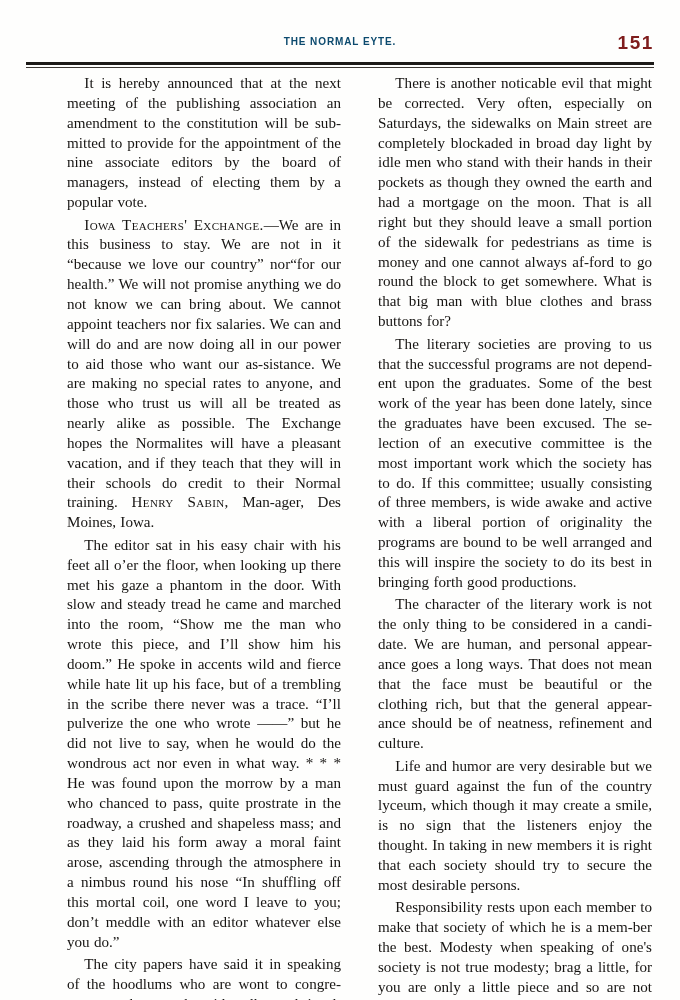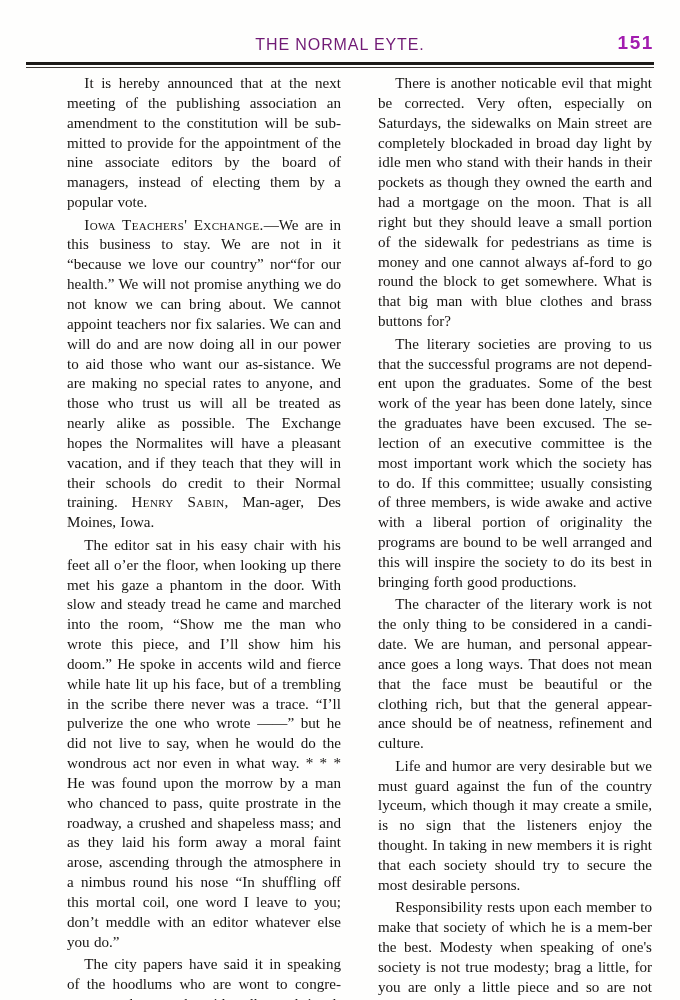--- a/index.html
+++ b/index.html
@@ -25,35 +25,35 @@
     left: 26px;
     right: 26px;
     top: 36px;
     height: 22px;
   }
   .head-title {
     position: absolute;
     left: 0;
     right: 0;
     text-align: center;
-    font-size: 16px;
-    font-weight: normal;
+    font-size: 10px;
+    font-weight: bold;
     letter-spacing: 0.9px;
-    color: #701a75;
+    color: #0c4a6e;
     font-family: "Liberation Sans", "DejaVu Sans", sans-serif;
     white-space: nowrap;
   }
   .head-folio {
     position: absolute;
     right: 0;
     top: -4px;
     font-size: 19px;
     font-weight: bold;
     letter-spacing: 1.6px;
-    color: #a21caf;
+    color: #7f1d1d;
     font-family: "Liberation Sans", "DejaVu Sans", sans-serif;
   }
 
   
   .rule-wrap {
     position: absolute;
     left: 26px;
     right: 26px;
     top: 62px;
   }

